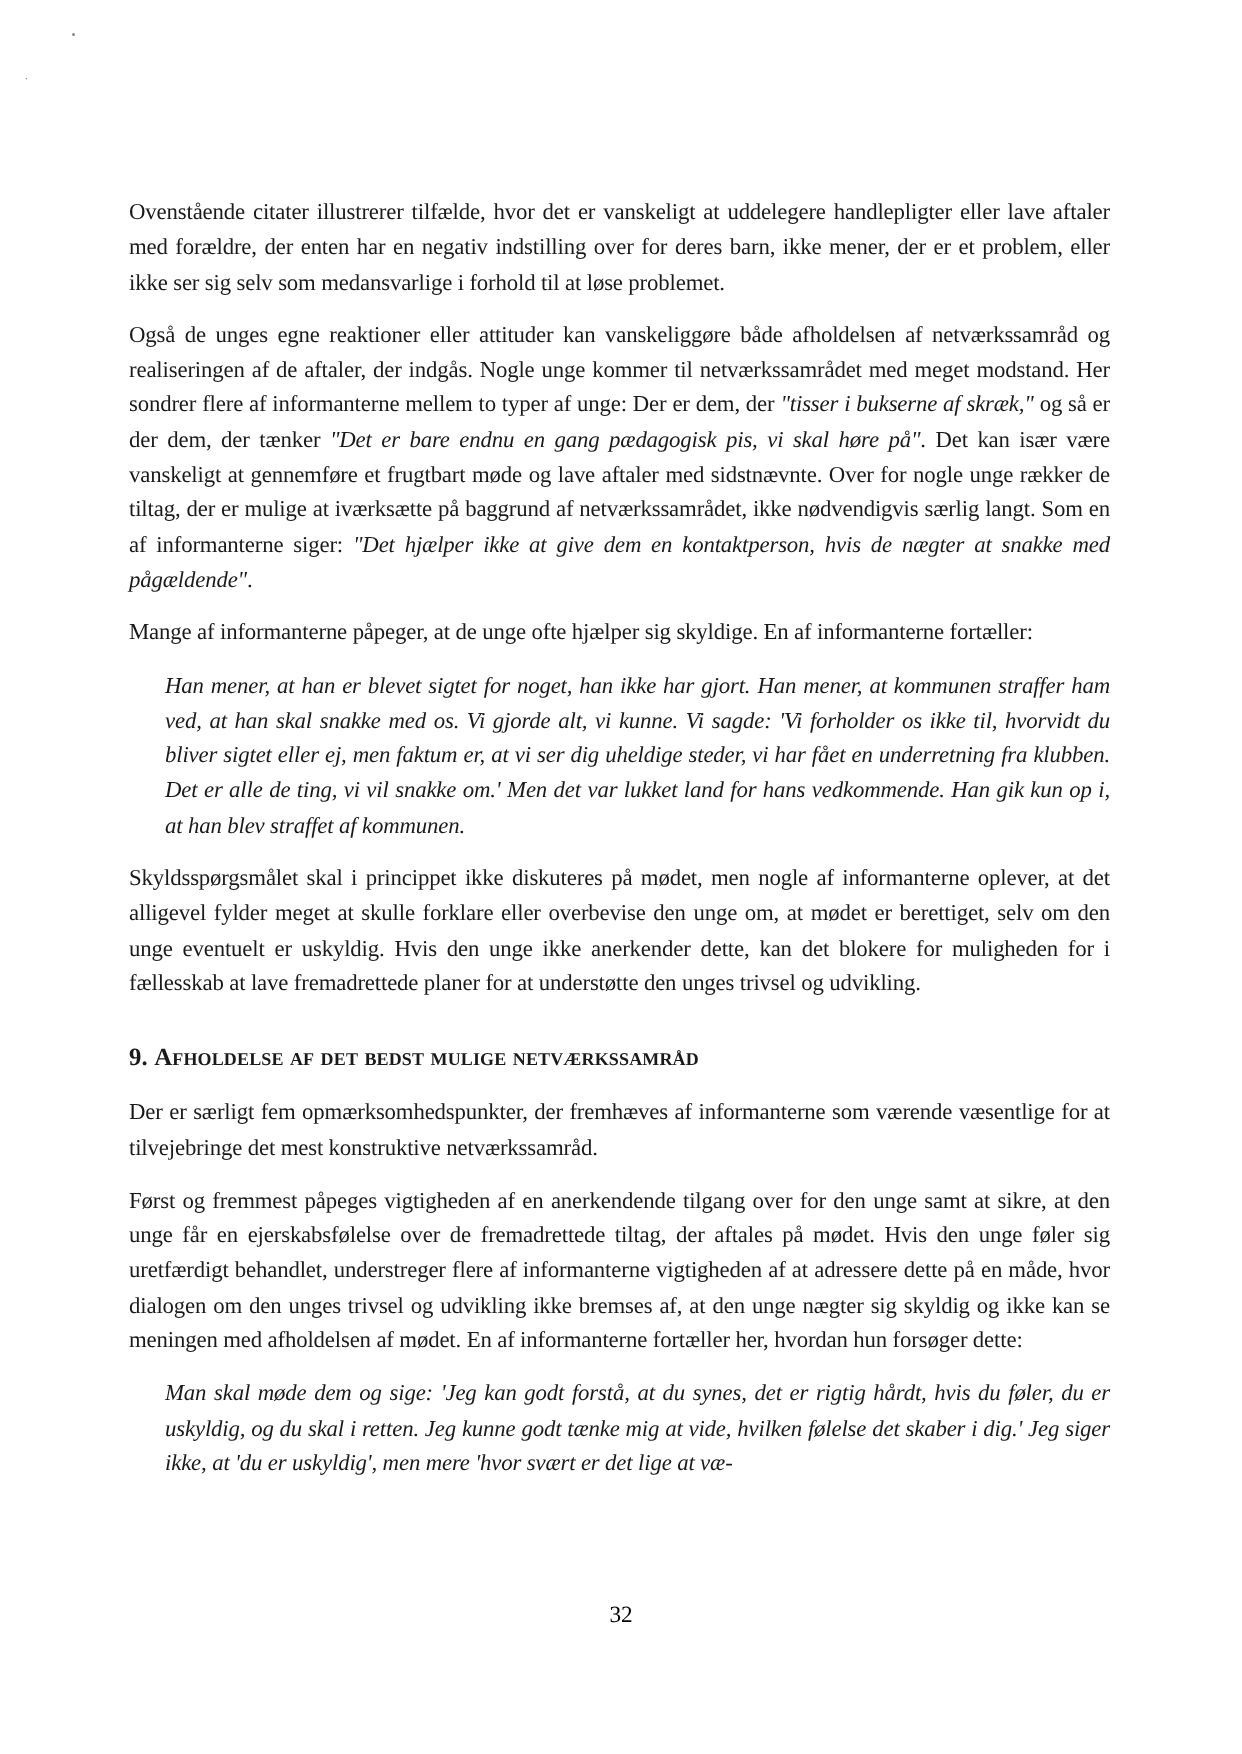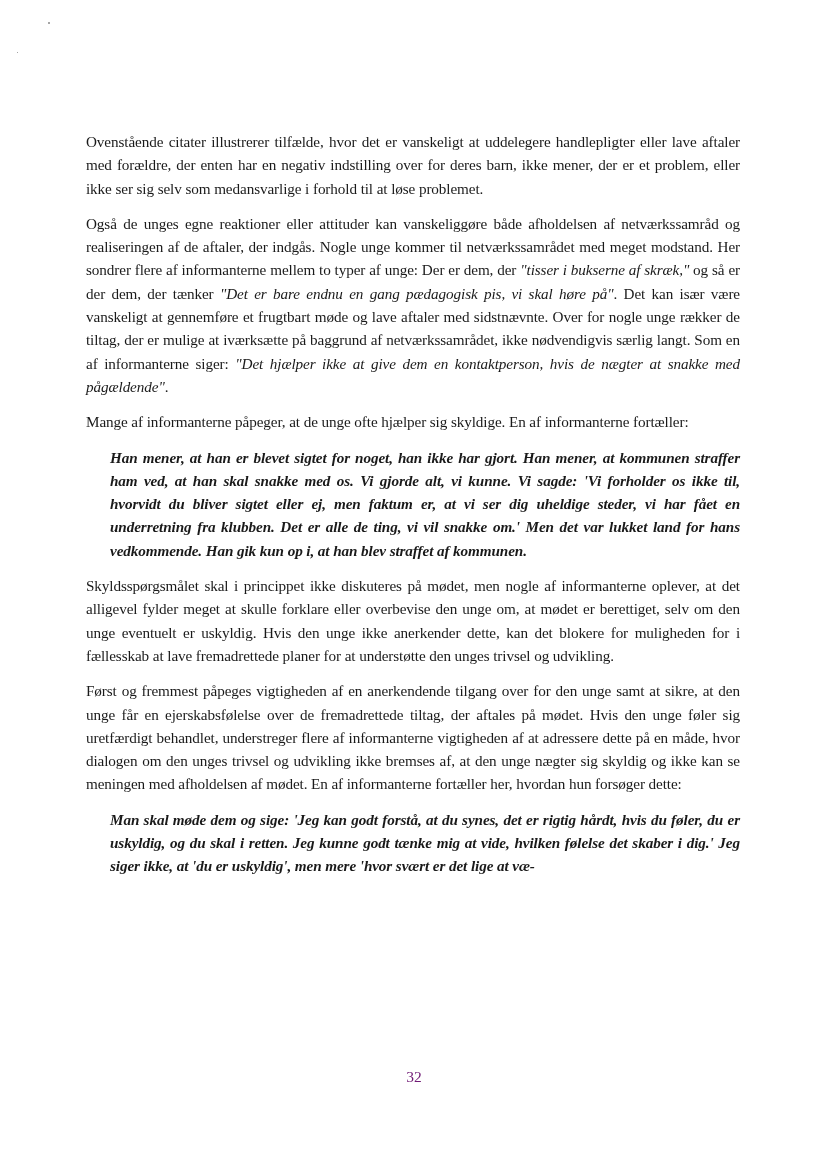--- a/index.html
+++ b/index.html
@@ -28,21 +28,20 @@
       text-align: justify;
       letter-spacing: -0.1px;
       hyphens: manual;
     }
     .para { margin-bottom: 12px; }
     .quote {
       margin-left: 24px;
       margin-right: 0px;
       font-style: italic;
       margin-bottom: 12px;
-      font-weight: bold;
     }
     .quote-final { margin-bottom: 0; }
     em { font-style: italic; }
     h2 {
       margin: 28px 0 15px 0;
       font-size: 16.5px;
       font-weight: bold;
       line-height: 20px;
       letter-spacing: 0.1px;
     }
@@ -50,21 +49,21 @@
       font-variant: small-caps;
     }
     .page-number {
       position: absolute;
       left: 0;
       width: 828px;
       top: 1068px;
       text-align: center;
       font-size: 15.5px;
       font-family: "Liberation Serif", "DejaVu Serif", serif;
-      color: #701a75;
+      color: #000000;
     }
     .speck {
       position: absolute;
       background: #888;
       width: 2px;
       height: 2px;
       border-radius: 1px;
     }
   </style>
 </head>
@@ -78,21 +77,23 @@
   <p class="para">Ovenstående citater illustrerer tilfælde, hvor det er vanskeligt at uddelegere handlepligter eller lave aftaler med forældre, der enten har en negativ indstilling over for deres barn, ikke mener, der er et problem, eller ikke ser sig selv som medansvarlige i forhold til at løse problemet.</p>
 
   <p class="para"><span>Også de unges egne reaktioner eller attituder kan vanskeliggøre både afholdelsen af netværkssam­råd og realiseringen af de aftaler, der indgås. Nogle unge kommer til netværkssamrådet med meget modstand. Her sondrer flere af informanterne mellem to typer af unge: Der er dem, der </span><em>"tisser i bukserne af skræk,"</em><span> og så er der dem, der tænker </span><em>"Det er bare endnu en gang pædagogisk pis, vi skal høre på"</em><span>. Det kan især være vanskeligt at gennemføre et frugtbart møde og lave aftaler med sidstnævnte. Over for nogle unge rækker de tiltag, der er mulige at iværksætte på baggrund af net­værkssamrådet, ikke nødvendigvis særlig langt. Som en af informanterne siger: </span><em>"Det hjælper ikke at give dem en kontaktperson, hvis de nægter at snakke med pågældende"</em><span>.</span></p>
 
   <p class="para">Mange af informanterne påpeger, at de unge ofte hjælper sig skyldige. En af informanterne fortæller:</p>
 
   <p class="quote">Han mener, at han er blevet sigtet for noget, han ikke har gjort. Han mener, at kommunen straffer ham ved, at han skal snakke med os. Vi gjorde alt, vi kunne. Vi sagde: 'Vi forholder os ikke til, hvorvidt du bliver sigtet eller ej, men faktum er, at vi ser dig uheldige steder, vi har fået en underretning fra klubben. Det er alle de ting, vi vil snakke om.' Men det var lukket land for hans vedkommende. Han gik kun op i, at han blev straffet af kommunen.</p>
 
   <p class="para">Skyldsspørgsmålet skal i princippet ikke diskuteres på mødet, men nogle af informanterne oplever, at det alligevel fylder meget at skulle forklare eller overbevise den unge om, at mødet er berettiget, selv om den unge eventuelt er uskyldig. Hvis den unge ikke anerkender dette, kan det blokere for muligheden for i fællesskab at lave fremadrettede planer for at understøtte den unges trivsel og ud­vikling.</p>
 
+  <h2><span>9. </span><span class="sc">Afholdelse af det bedst mulige netværkssamråd</span></h2>
 
+  <p class="para">Der er særligt fem opmærksomhedspunkter, der fremhæves af informanterne som værende væsent­lige for at tilvejebringe det mest konstruktive netværkssamråd.</p>
 
   <p class="para">Først og fremmest påpeges vigtigheden af en anerkendende tilgang over for den unge samt at sikre, at den unge får en ejerskabsfølelse over de fremadrettede tiltag, der aftales på mødet. Hvis den unge føler sig uretfærdigt behandlet, understreger flere af informanterne vigtigheden af at adressere dette på en måde, hvor dialogen om den unges trivsel og udvikling ikke bremses af, at den unge nægter sig skyldig og ikke kan se meningen med afholdelsen af mødet. En af informanterne fortæller her, hvordan hun forsøger dette:</p>
 
   <p class="quote quote-final">Man skal møde dem og sige: 'Jeg kan godt forstå, at du synes, det er rigtig hårdt, hvis du føler, du er uskyldig, og du skal i retten. Jeg kunne godt tænke mig at vide, hvilken følelse det skaber i dig.' Jeg siger ikke, at 'du er uskyldig', men mere 'hvor svært er det lige at væ-</p>
 
 </div>
 
 <div class="page-number">32</div>
 
 </body></html>

